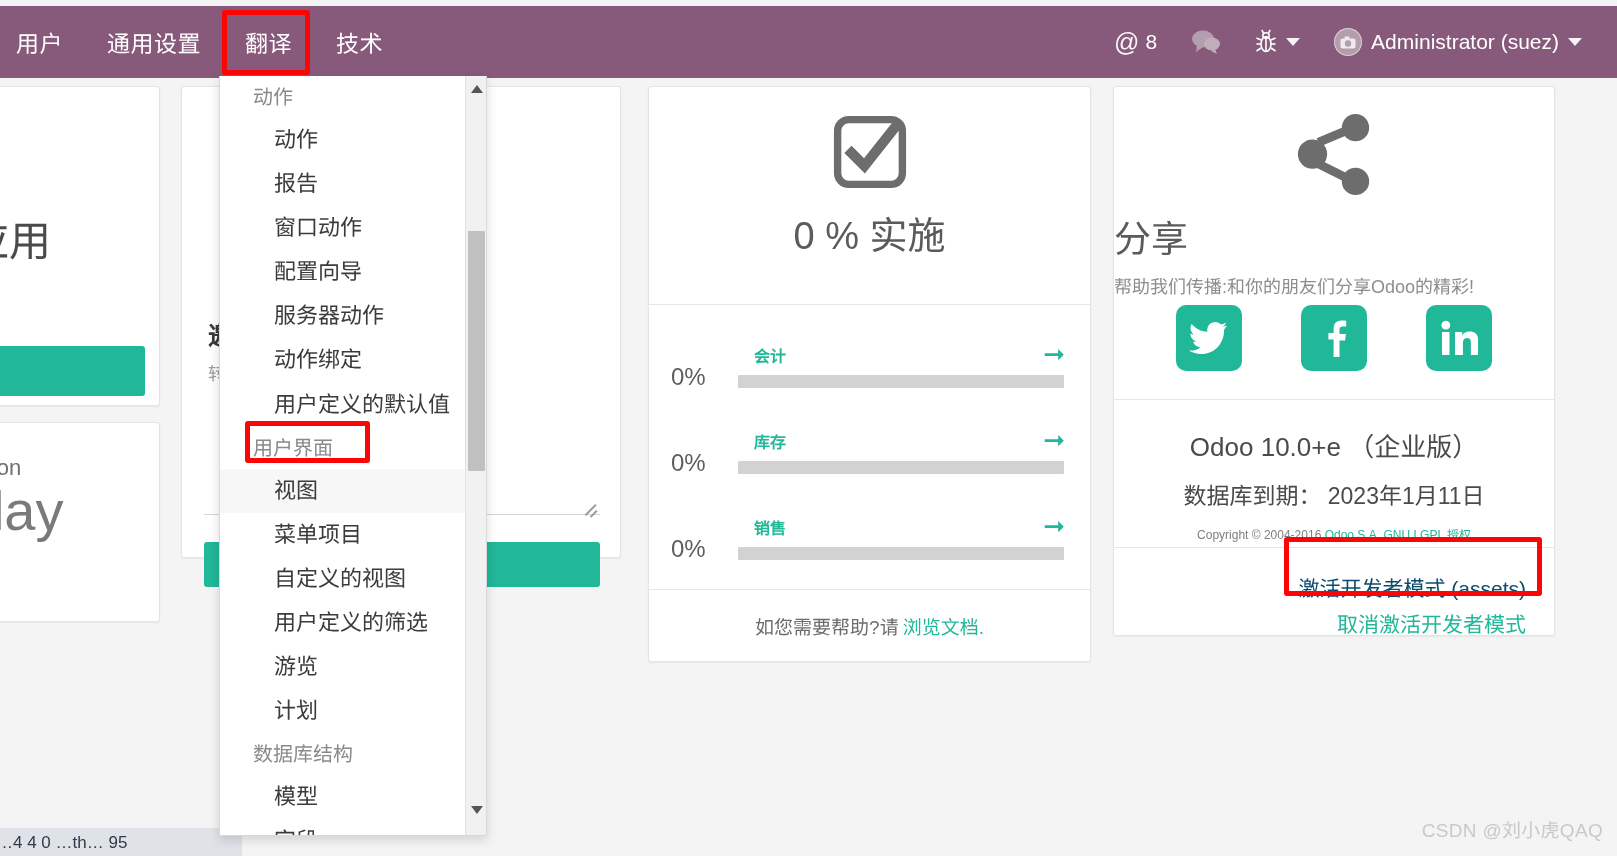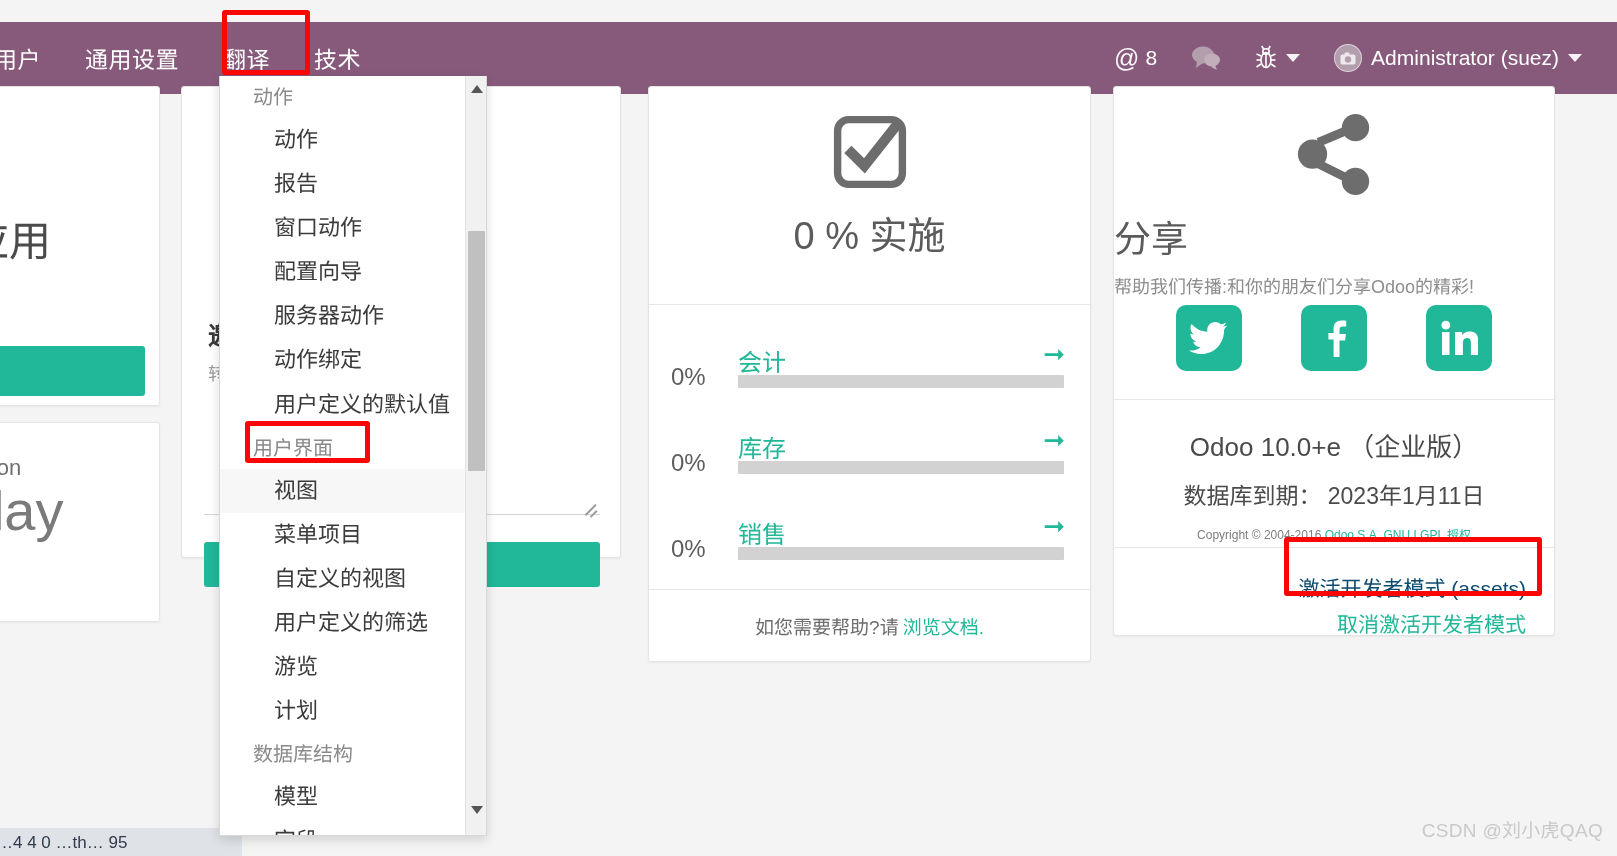--- a/index.html
+++ b/index.html
@@ -7,23 +7,23 @@
   html, body {
     width: 1617px; height: 856px;
     overflow: hidden;
     font-family: "Liberation Sans", "DejaVu Sans", sans-serif;
     background: #f4f4f4;
   }
   #app { position: relative; width: 1617px; height: 856px; overflow: hidden; background: #f4f4f4; }
 
   
   .navbar {
-    position: absolute; left: 0; top: 22px; width: 1617px; height: 72px;
+    position: absolute; left: 0; top: 6px; width: 1617px; height: 72px;
     background: #875A7B;
-    display: flex; align-items: center;
+    display: flex; align-items: center; padding-left: 22px;
   }
   .nav-left { display: flex; align-items: center; height: 100%; padding-left: 0; }
   .nav-item {
     color: #ffffff; font-size: 23px; letter-spacing: .5px;
     padding: 0 22px; height: 100%;
     display: flex; align-items: center; white-space: nowrap;
     cursor: pointer;
   }
   .nav-item.first { padding-left: 0; margin-left: -6px; }
   .nav-item.active-hl { position: relative; }
@@ -130,21 +130,21 @@
     width: 74px; height: 74px;
   }
   .impl-pct { position: absolute; left: 0; top: 118px; width: 100%; text-align: center;
     font-size: 38px; color: #5b5b5b; font-weight: 300; }
   .impl-sub { position: absolute; left: 0; top: 178px; width: 100%; text-align: center;
     font-size: 19px; color: #8d8d8d; }
 
   .impl-list { position: relative; height: 285px; border-bottom: 1px solid #e6e6e6; padding-top: 26px;}
   .impl-row { position: relative; height: 86px; padding-left: 24px; }
   .impl-rowpct { position: absolute; left: 22px; top: 32px; font-size: 24px; color: #5e5e5e; }
-  .impl-label { position: absolute; left: 89px; top: 12px; font-size: 24px; color: #21B799; font-weight: normal; cursor:pointer;}
+  .impl-label { position: absolute; left: 105px; top: 12px; font-size: 16px; color: #21B799; font-weight: bold; cursor:pointer;}
   .impl-bar { position: absolute; left: 89px; top: 44px; width: 326px; height: 13px; background: #d2d2d2; border-radius: 1px; }
   .impl-arrow { position: absolute; right: 25px; top: 10px; color: #21B799; font-size: 26px; line-height: 1; cursor:pointer;}
 
   .impl-foot { position: relative; height: 70px; display: flex; align-items: center; justify-content: center;
      font-size: 19px; color: #6d6d6d; }
   .impl-foot a { color: #21B799; text-decoration: none; margin-left: 4px; cursor: pointer;}
 
   
   #card-share { left: 1113px; top: 86px; width: 442px; height: 550px; }
   .share-hero { position: relative; height: 313px; border-bottom: 1px solid #e6e6e6; }

